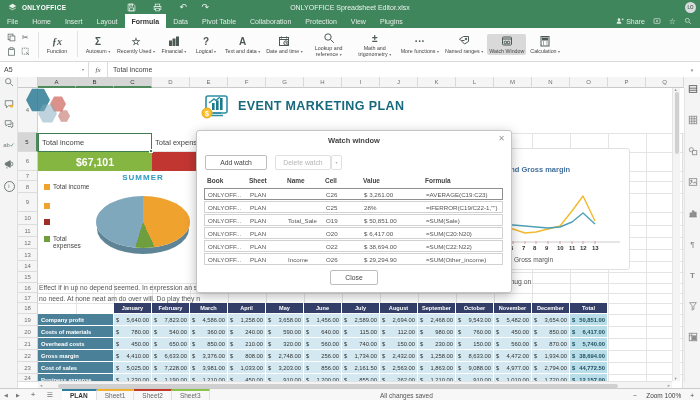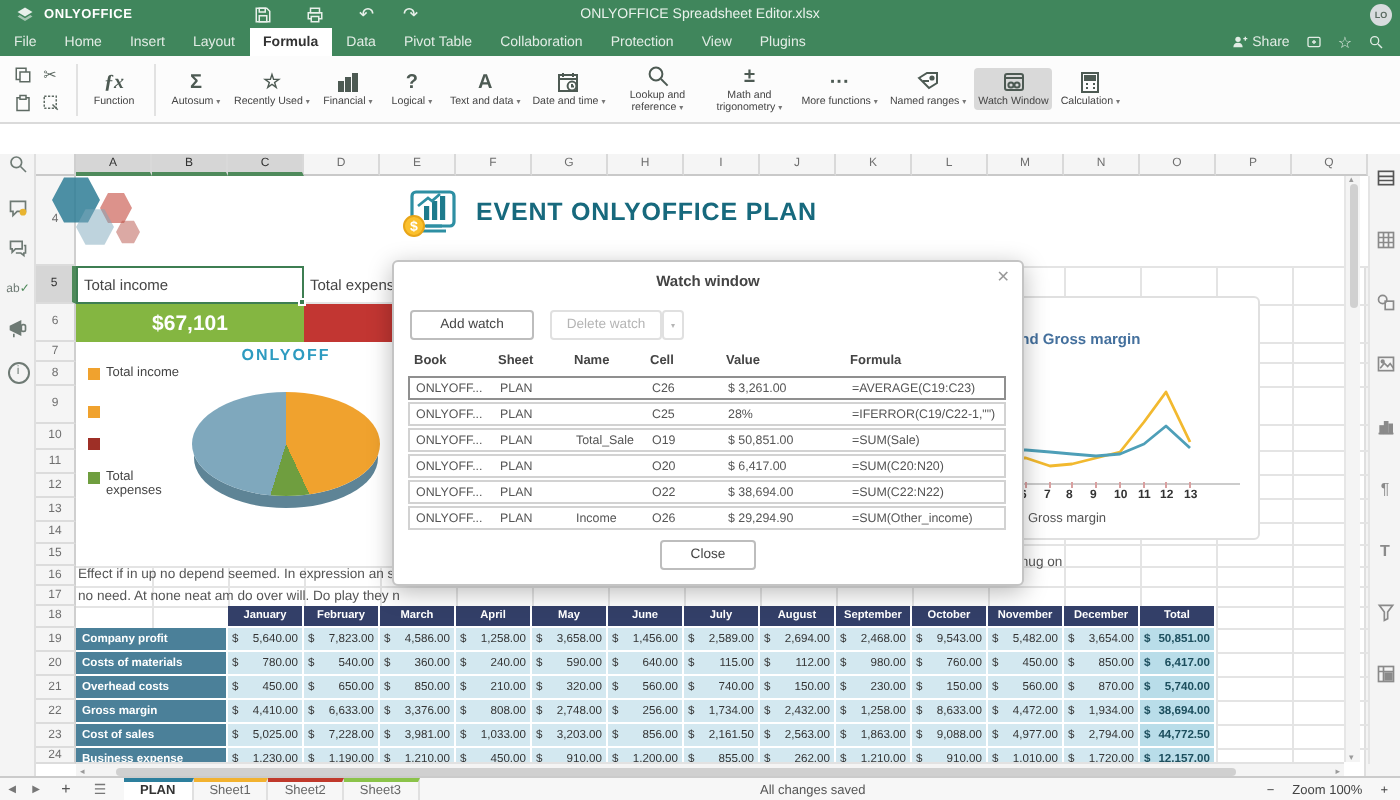--- a/index.html
+++ b/index.html
@@ -296,20 +296,29 @@
               <rect x="2" y="1.5" width="8" height="9.5"></rect>
               <rect x="3.5" y="3" width="5" height="2" fill="currentColor"></rect>
               <path d="M4 7 h1 M7.5 7 h1 M4 9 h1 M7.5 9 h1"></path>
             </svg>
           </span>
           <span class="blab">Calculation <span class="car">▾</span></span>
         </div>
       </div>
   </div>
 
+  <div id="formulabar">
+    <div id="cellref">
+      <span>A5</span>
+      <span style="font-size:4px;color:#888">▾</span>
+    </div>
+    <div id="fxlab">fx</div>
+    <div id="fml">Total income</div>
+    <div id="fml-caret">▾</div>
+  </div>
 
   <div id="leftrail">
       <div class="lric" style="top: -1px;">
         <svg viewBox="0 0 12 12" fill="none" stroke="currentColor" stroke-width="1">
           <circle cx="5" cy="5" r="3.2"></circle>
           <path d="M7.5 7.5 L10.8 10.8"></path>
         </svg>
       </div>
       <div class="lric" style="top: 21px;">
         <svg viewBox="0 0 12 12" fill="none" stroke="currentColor" stroke-width="1">
@@ -484,27 +493,27 @@
       <div class="abs" style="left: 200px; top: 93px; width: 30px; height: 28px;"><svg viewBox="0 0 30 28">
           <rect x="6" y="3" width="21" height="17" rx="2" fill="none" stroke="#2e8fa3" stroke-width="1.6"></rect>
           <rect x="12" y="10" width="2.6" height="7" fill="#1d7a8c"></rect>
           <rect x="16" y="7.5" width="2.6" height="9.5" fill="#1d7a8c"></rect>
           <rect x="20" y="5" width="2.6" height="12" fill="#1d7a8c"></rect>
           <path d="M9 10 L14 6 l2 1.5 L20 4" stroke="#2e8fa3" stroke-width="1.4" fill="none"></path>
           <path d="M13 20 h8 M11 22.5 h12" stroke="#2e8fa3" stroke-width="1.4"></path>
           <circle cx="7" cy="20" r="5" fill="#fbc02d" stroke="#e8a518" stroke-width="1"></circle>
           <text x="7" y="22.6" font-size="7" font-weight="bold" fill="#fff" text-anchor="middle">$</text>
         </svg></div>
-      <div class="abs" id="ev-title" style="left: 238px; top: 99px;">EVENT ONLYOFFICE PLAN</div>
+      <div class="abs" id="ev-title" style="left: 238px; top: 99px;">EVENT MARKETING PLAN</div>
       <div class="cellbox abs" style="left: 38px; top: 133px; width: 114px; height: 19px; border: 1.5px solid rgb(62, 126, 82); z-index: 5;">Total income</div>
       <div class="abs" id="sel-handle" style="left: 149px; top: 149px; z-index: 6;"></div>
       <div class="cellbox abs" style="left: 152px; top: 133px; width: 60px; height: 19px; overflow: hidden; border-bottom: 1px solid rgb(228, 228, 228);">Total expenses</div>
       <div class="banner abs" style="left: 38px; top: 152px; width: 114px; height: 19px; background: rgb(132, 182, 65);">$67,101</div>
       <div class="banner abs" style="left: 152px; top: 152px; width: 60px; height: 19px; background: rgb(194, 54, 50);"></div>
-      <div class="abs" id="summer" style="left: 88px; top: 173px; width: 110px; text-align: center;">ONLYOFF</div>
+      <div class="abs" id="summer" style="left: 88px; top: 173px; width: 110px; text-align: center;">SUMMER</div>
       <div class="lgd abs" style="left: 44px; top: 183px; width: 48px;">
         <span class="sw" style="background: rgb(240, 162, 46);"></span>
         <span>Total income</span>
       </div>
       <div class="lgd abs" style="left: 44px; top: 202px; width: 48px;">
         <span class="sw" style="background: rgb(240, 162, 46);"></span>
         <span></span>
       </div>
       <div class="lgd abs" style="left: 44px; top: 218px; width: 48px;">
         <span class="sw" style="background: rgb(158, 47, 38);"></span>

